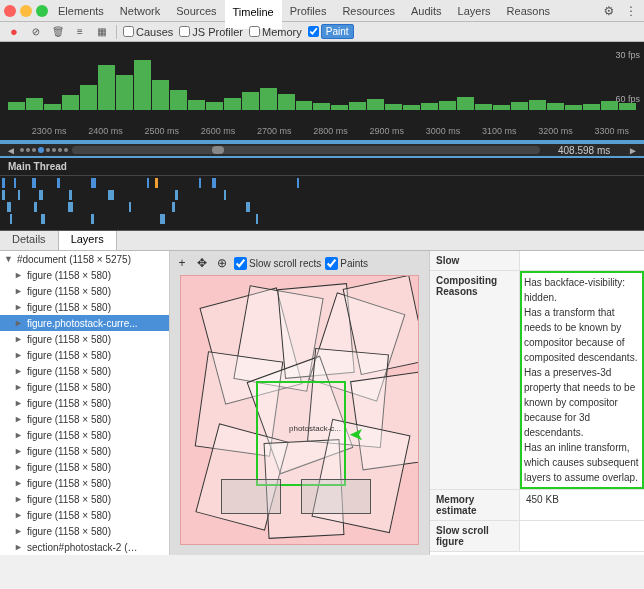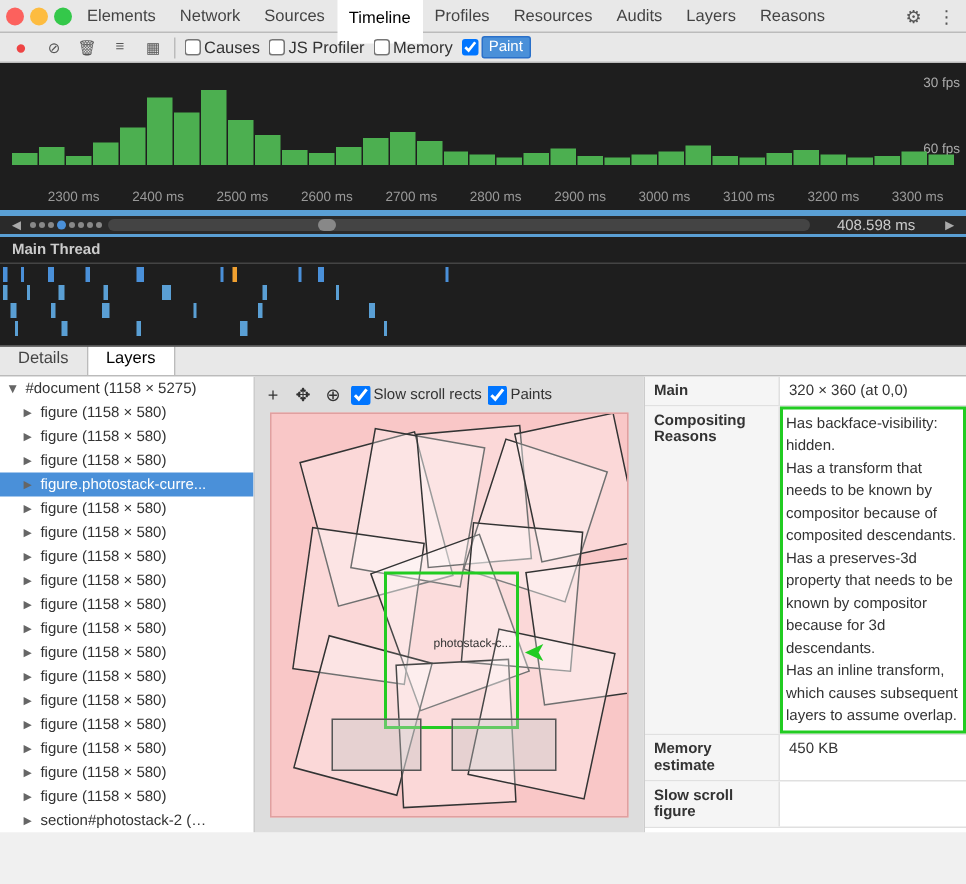--- a/index.html
+++ b/index.html
@@ -591,22 +591,21 @@
       <div style="position:absolute;bottom:30px;left:40px;width:60px;height:35px;border:1px solid #555;background:rgba(200,200,200,0.4);"></div>
       <div style="position:absolute;bottom:30px;left:120px;width:70px;height:35px;border:1px solid #555;background:rgba(200,200,200,0.4);"></div>
 
       <div style="position:absolute;top:148px;left:80px;font-size:8px;color:#333;white-space:nowrap;margin-left:28px;">photostack-c...</div>
     </div>
   </div>
 
   <div class="info-panel">
 
     <div class="info-row">
-      <div class="info-label">Main</div>
-      <div class="info-value">320 × 360 (at 0,0)</div>
+      <div class="info-label">Slow</div>
     </div>
 
     <div class="info-row" style="min-height:120px;">
       <div class="info-label" style="white-space:pre-line;">Compositing
 Reasons</div>
       <div class="info-value reasons-box" style="font-size:10px;line-height:1.5;">
         Has backface-visibility: hidden.<br>
         Has a transform that needs to be known by compositor because of composited descendants.<br>
         Has a preserves-3d property that needs to be known by compositor because for 3d descendants.<br>
         Has an inline transform, which causes subsequent layers to assume overlap.

